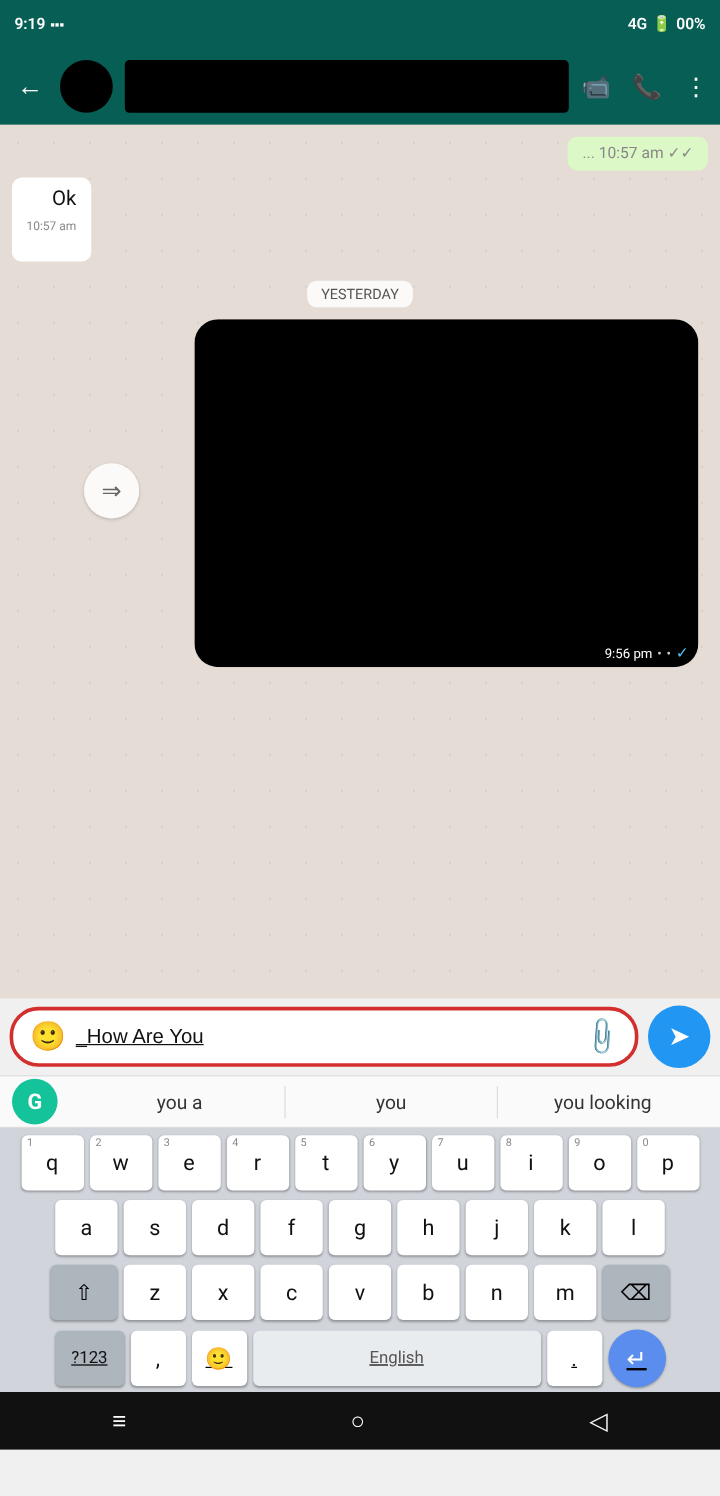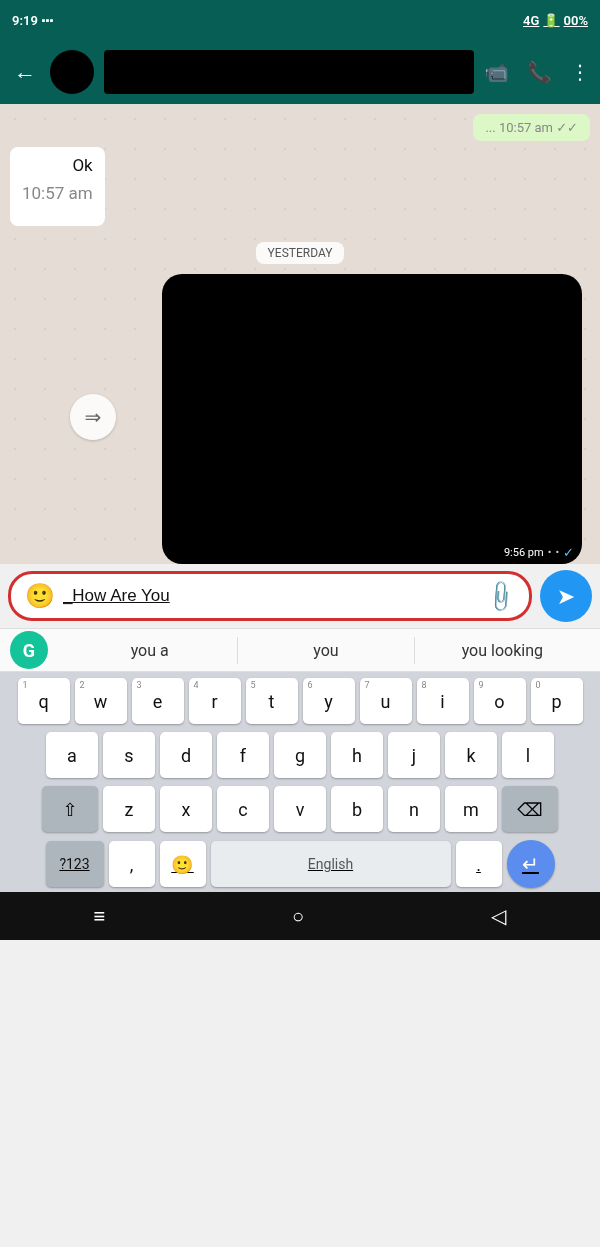--- a/index.html
+++ b/index.html
@@ -20,21 +20,21 @@
       display: flex;
       align-items: center;
       justify-content: space-between;
       padding: 0 12px;
       color: white;
       font-size: 13px;
       font-weight: 600;
       gap: 36px;
     }
     .status-bar-left { display: flex; align-items: center; gap: 4px; }
-    .status-bar-right { display: flex; align-items: center; gap: 4px; text-decoration: underline; }
+    .status-bar-right { display: flex; align-items: center; gap: 4px; }
 
     
     .chat-header {
       height: 64px;
       background: #075e54;
       display: flex;
       align-items: center;
       padding: 0 10px;
       gap: 10px;
       color: white;
@@ -63,21 +63,21 @@
       display: flex;
       align-items: center;
       gap: 18px;
       color: white;
     }
     .header-icon { font-size: 20px; cursor: pointer; }
 
     
     .chat-area {
       width: 600px;
-      height: 460px;
+      height: 728px;
       background: #e5ddd5;
       position: relative;
       overflow: hidden;
       padding: 10px;
     }
     .chat-bg-pattern {
       position: absolute;
       inset: 0;
       opacity: 0.06;
       background-image: 
@@ -92,21 +92,21 @@
       padding: 8px 12px 23px;
       display: inline-flex;
       align-items: flex-end;
       gap: 8px;
       margin-bottom: 8px;
       max-width: 220px;
       position: relative;
       flex-direction: column;
     }
     .msg-ok-text { font-size: 17px; color: #111; }
-    .msg-ok-time { font-size: 17px; color: #888; white-space: nowrap; }
+    .msg-ok-time { font-size: 10px; color: #888; white-space: nowrap; }
 
     .date-separator {
       text-align: center;
       margin: 8px 0 10px;
     }
     .date-badge {
       background: rgba(255,255,255,0.85);
       border-radius: 8px;
       padding: 4px 12px;
       font-size: 12px;

